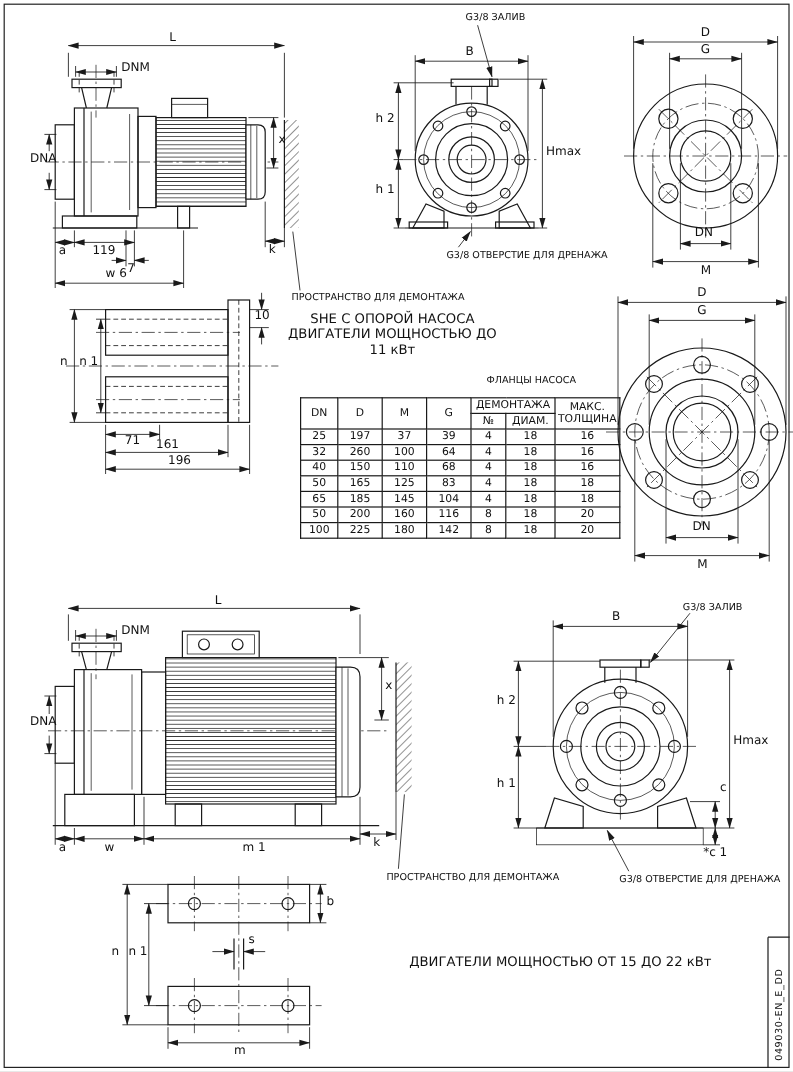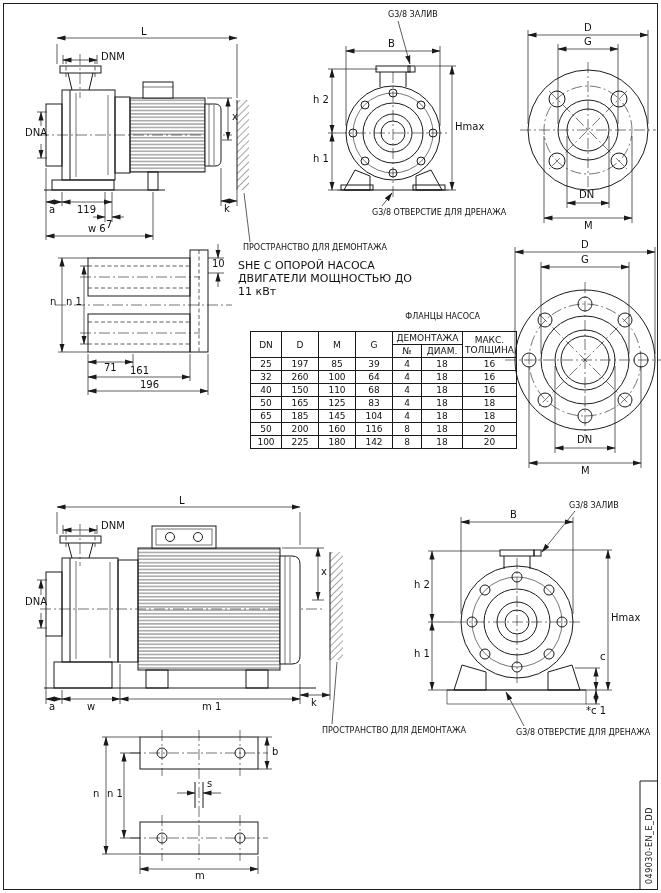--- a/index.html
+++ b/index.html
@@ -14,21 +14,21 @@
   .thin{fill:none;stroke:#1a1a1a;stroke-width:0.6px;}
   .dim{fill:none;stroke:#1a1a1a;stroke-width:0.7px;}
   .ext{fill:none;stroke:#1a1a1a;stroke-width:0.7px;}
   .cl{fill:none;stroke:#1a1a1a;stroke-width:0.6px;stroke-dasharray:11 3 2 3;}
   .hid{fill:none;stroke:#1a1a1a;stroke-width:0.7px;stroke-dasharray:4 2.5;}
   .fins{fill:url(#fins);stroke:#1a1a1a;stroke-width:1px;}
   .hatch{fill:url(#hatch);stroke:none;}
   
   .lbl{position:absolute;font-size:10px;line-height:10px;white-space:nowrap;}
   .sm{font-size:8px;line-height:9px;}
-  .note{position:absolute;font-size:11px;line-height:13px;text-align:left;}
+  .note{position:absolute;font-size:11px;line-height:13px;text-align:center;}
   .ttl{position:absolute;font-size:8px;line-height:9px;text-align:right;}
   table.fl{position:absolute;left:250px;top:331px;border-collapse:collapse;
            font-size:9px;line-height:10px;}
   table.fl th,table.fl td{border:1px solid #1a1a1a;text-align:center;
            padding:1px 2px;font-weight:normal;}
   .doccode{position:absolute;left:645px;top:884px;transform:rotate(-90deg);
            transform-origin:0 0;font-size:8px;white-space:nowrap;letter-spacing:.5px;}
 </style>
 </head>
 <body>
@@ -465,20 +465,21 @@
 <span class="lbl sm" style="left:243px;top:243px">ПРОСТРАНСТВО ДЛЯ ДЕМОНТАЖА</span>
 <span class="lbl sm" style="left:322px;top:726px">ПРОСТРАНСТВО ДЛЯ ДЕМОНТАЖА</span>
 
 <div class="note" style="left:238px;top:259px;width:178px">
   <div>SHE С ОПОРОЙ НАСОСА</div>
   <div>ДВИГАТЕЛИ МОЩНОСТЬЮ ДО</div>
   <div>11 кВт</div>
 </div>
 
 <div class="note" style="left:338px;top:795px;width:258px">
+  <div>ДВИГАТЕЛИ МОЩНОСТЬЮ ОТ 15 ДО 22 кВт</div>
 </div>
 
 <div class="ttl" style="left:330px;top:312px;width:150px">ФЛАНЦЫ НАСОСА</div>
 
 <table class="fl">
   <thead>
     <tr>
       <th rowspan="2" style="width:26px">DN</th>
       <th rowspan="2" style="width:32px">D</th>
       <th rowspan="2" style="width:32px">M</th>
@@ -491,21 +492,21 @@
     </tr>
     <tr>
       <th style="width:24px">№</th>
       <th style="width:36px">ДИАМ.</th>
     </tr>
   </thead>
   <tbody>
     <tr>
       <td>25</td>
           <td>197</td>
-          <td>85</td>
+          <td>37</td>
           <td>39</td>
           <td>4</td>
           <td>18</td>
           <td>16</td>
     </tr>
     <tr>
       <td>32</td>
           <td>260</td>
           <td>100</td>
           <td>64</td>

